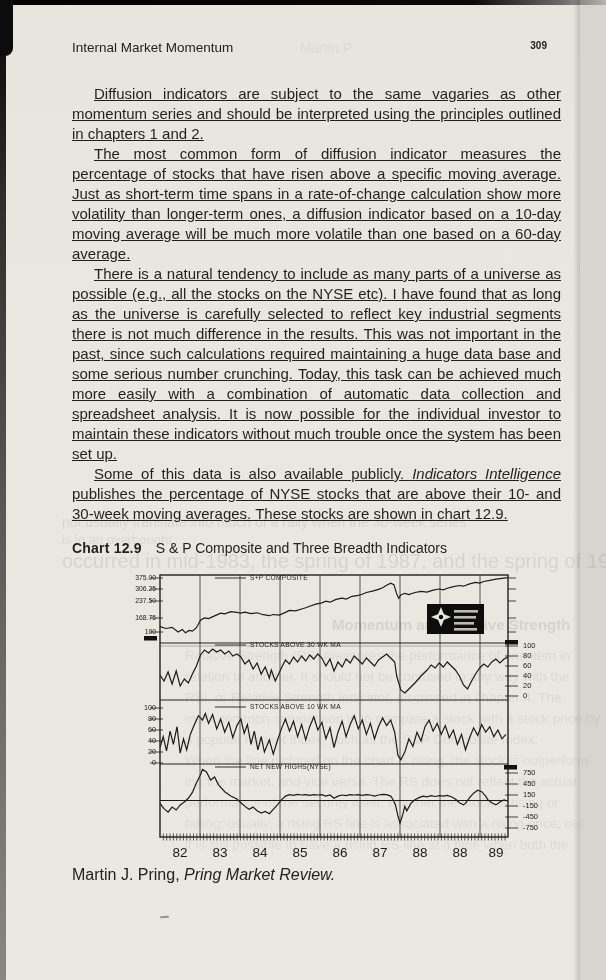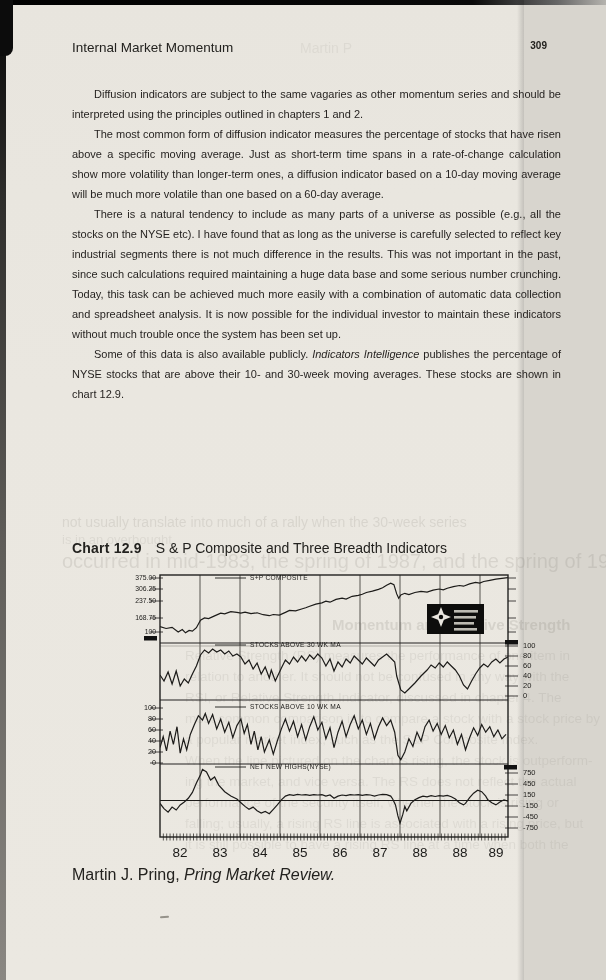--- a/index.html
+++ b/index.html
@@ -1,34 +1,34 @@
 <!DOCTYPE html>
 <html><head>
 <meta charset="utf-8">
 <style>
   html,body{margin:0;padding:0;}
   body{width:606px;height:980px;overflow:hidden;background:#d8d5ce;
        font-family:"Liberation Sans", sans-serif;}
-  .page{position:absolute;inset:0;width:524px;height:980px;
+  .page{position:absolute;inset:0;width:580px;height:980px;
         background:linear-gradient(180deg,#e8e5de 0%,#eae7e0 40%,#ebe8e1 100%);}
   
   .edge-top{position:absolute;left:0;top:0;width:606px;height:5px;
             background:linear-gradient(to right,#000 0%,#0a0a0a 78%,#666 92%,#b5b3ae 100%);}
   .edge-left{position:absolute;left:0;top:0;width:6px;height:980px;
              background:linear-gradient(180deg,#050505 0%,#2e2d2b 20%,#5e5c58 55%,#8a8782 100%);}
   .corner-tl{position:absolute;left:0;top:0;width:13px;height:56px;background:#0c0c0c;
              border-bottom-right-radius:8px;}
   .edge-right{position:absolute;right:0;top:0;width:7px;height:980px;
               background:linear-gradient(to left,rgba(0,0,0,0.16),rgba(0,0,0,0));}
   
   .header{position:absolute;left:72px;top:40px;width:489px;font-size:13.5px;color:#23221f;}
   .header .pageno{position:absolute;right:14px;top:0;font-weight:bold;font-size:10px;}
   
   .body-text{position:absolute;left:72px;top:84px;width:489px;z-index:3;
-             font-size:11px;line-height:20px;color:#221f1d;text-align:justify;}
+             font-size:15px;line-height:20px;color:#221f1d;text-align:justify;text-decoration:underline;}
   .para{margin:0;text-indent:22px;}
   
   .chart-heading{position:absolute;left:72px;top:540px;font-size:14px;color:#23221f;z-index:3;white-space:nowrap;}
   .chart-heading b{letter-spacing:.2px;}
   .chart-heading span{margin-left:14px;}
   
   .caption{position:absolute;left:72px;top:866px;font-size:16px;color:#23221f;z-index:3;}
   
   #ghost-layer{position:absolute;inset:0;z-index:1;pointer-events:none;}
   .ghost{position:absolute;color:#6e6a60;white-space:nowrap;filter:blur(.4px);text-align:center;}

